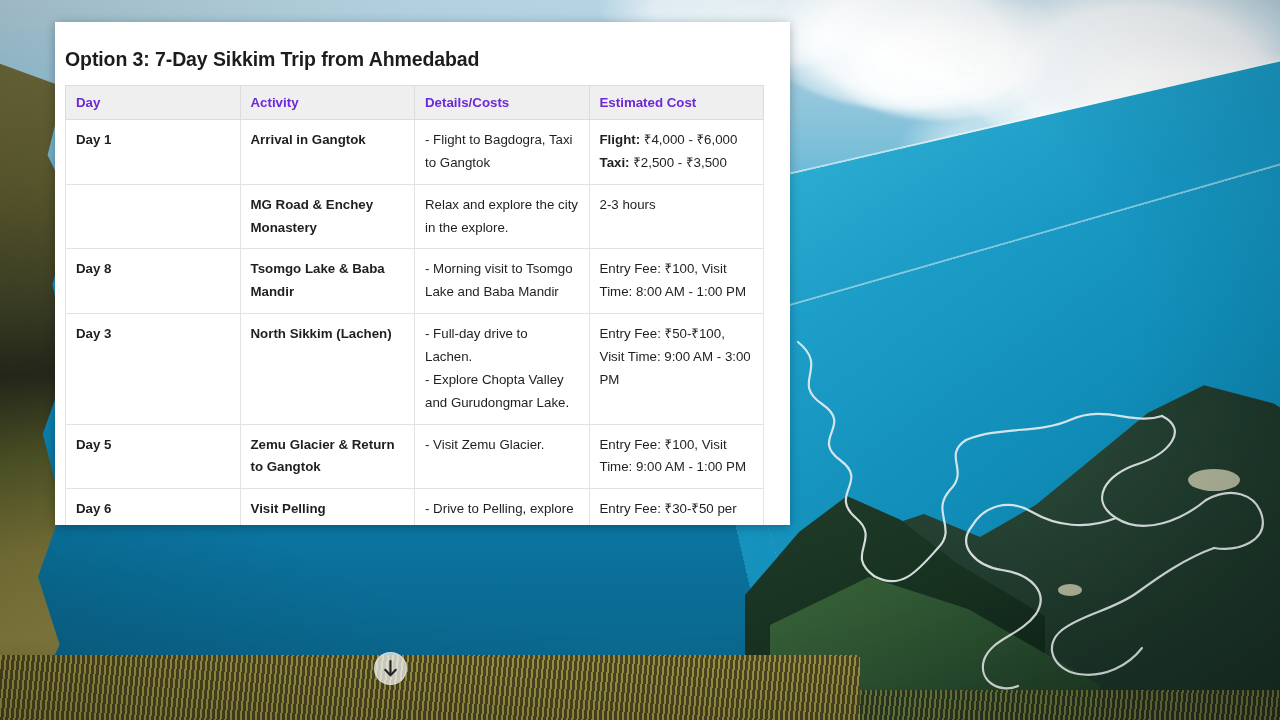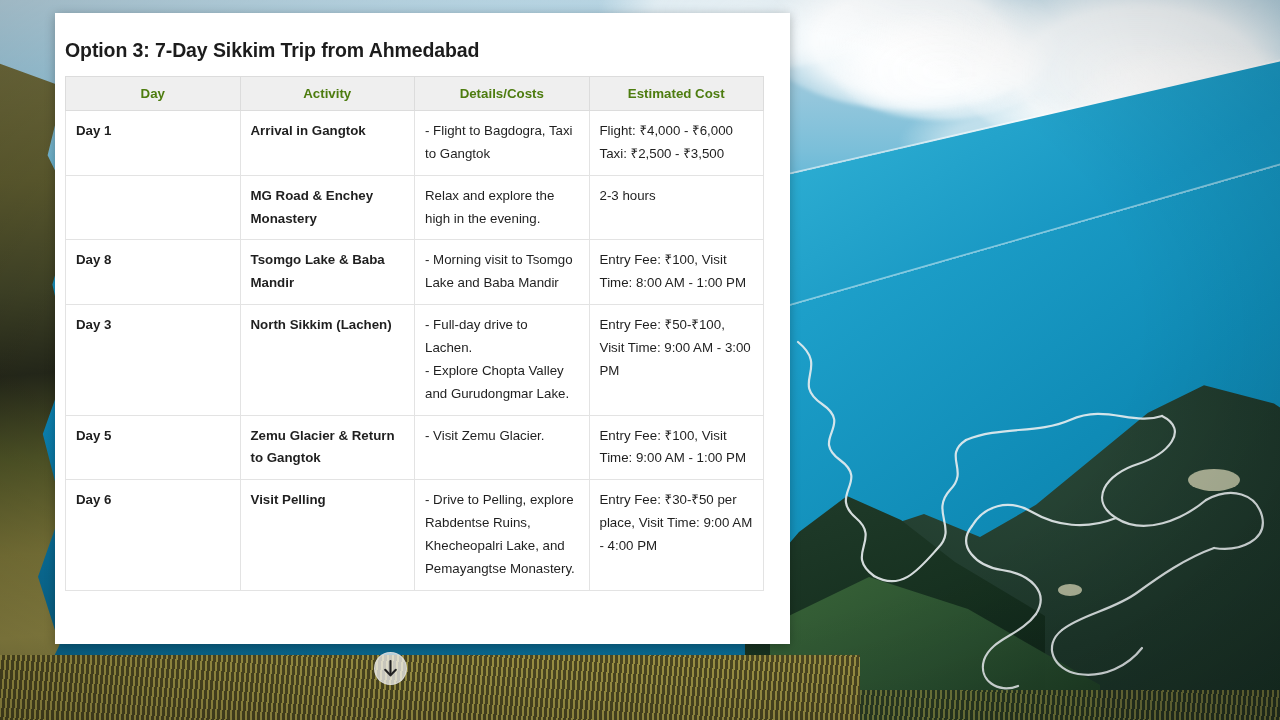--- a/index.html
+++ b/index.html
@@ -87,22 +87,22 @@
     opacity:.8;
   }
   #bg .vig {
     position:absolute; inset:0;
     background: radial-gradient(ellipse at 50% 45%, rgba(0,0,0,0) 55%, rgba(0,0,0,.18) 100%);
   }
 
   
   #panel {
     position: absolute;
-    left: 55px; top: 13px;
-    width: 735px; height: 631px;
+    left: 55px; top: 22px;
+    width: 735px; height: 503px;
     background: #ffffff;
     box-shadow: 0 2px 10px rgba(0,0,0,.28);
     overflow: hidden;
   }
   #panel-inner { padding: 14px 30px 0 5px; }
 
   .doc-title {
     margin: 12px 0 14px 5px;
     font-size: 19.5px;
     font-weight: bold;
@@ -114,38 +114,38 @@
     border-collapse: collapse;
     width: 699px;
     margin-left: 5px;
     table-layout: fixed;
     font-size: 13.3px;
     color: #1f1f1f;
   }
   table.itinerary th {
     background: #efefef;
     border: 1px solid #dcdcdc;
-    text-align: center;
+    text-align: left;
     font-weight: bold;
     font-size: 13.3px;
     padding: 9px 10px;
-    color: #4d7c0f;
+    color: #6d28d9;
   }
   table.itinerary td {
     border: 1px solid #e3e3e3;
     padding: 9px 10px;
     vertical-align: top;
     line-height: 1.72;
   }
   td.c-day, td.c-act { font-weight: bold; margin-top: 6px; }
   td.c-day { width: 55px; }
   td.c-act { width: 150px; }
   td.c-det { width: 289px; font-weight: normal; margin-top: 24px; }
   td.c-est { width: 200px; font-weight: normal; }
-  .lbl { font-weight: normal; }
+  .lbl { font-weight: bold; }
   .nl { display: block; }
 
   
   #scroll-dot {
     position: absolute;
     left: 374px; top: 652px;
     width: 33px; height: 33px;
     border-radius: 50%;
     background: rgba(250,250,250,.72);
     border: 1px solid rgba(220,220,220,.9);
@@ -219,21 +219,21 @@
           <td class="c-est">
             <span class="nl"><span class="lbl">Flight:</span><span> ₹4,000 - ₹6,000</span></span>
             <span class="nl"><span class="lbl">Taxi:</span><span> ₹2,500 - ₹3,500</span></span>
           </td>
         </tr>
 
         <tr>
           <td class="c-day"></td>
           <td class="c-act">MG Road &amp; Enchey Monastery</td>
           <td class="c-det">
-            <span class="nl">Relax and explore the high in the evening.</span>
+            <span class="nl">Relax and explore the city in the explore.</span>
           </td>
           <td class="c-est">2-3 hours</td>
         </tr>
 
         <tr>
           <td class="c-day">Day 8</td>
           <td class="c-act">Tsomgo Lake &amp; Baba Mandir</td>
           <td class="c-det">
             <span class="nl">- Morning visit to Tsomgo Lake and Baba Mandir</span>
           </td>

